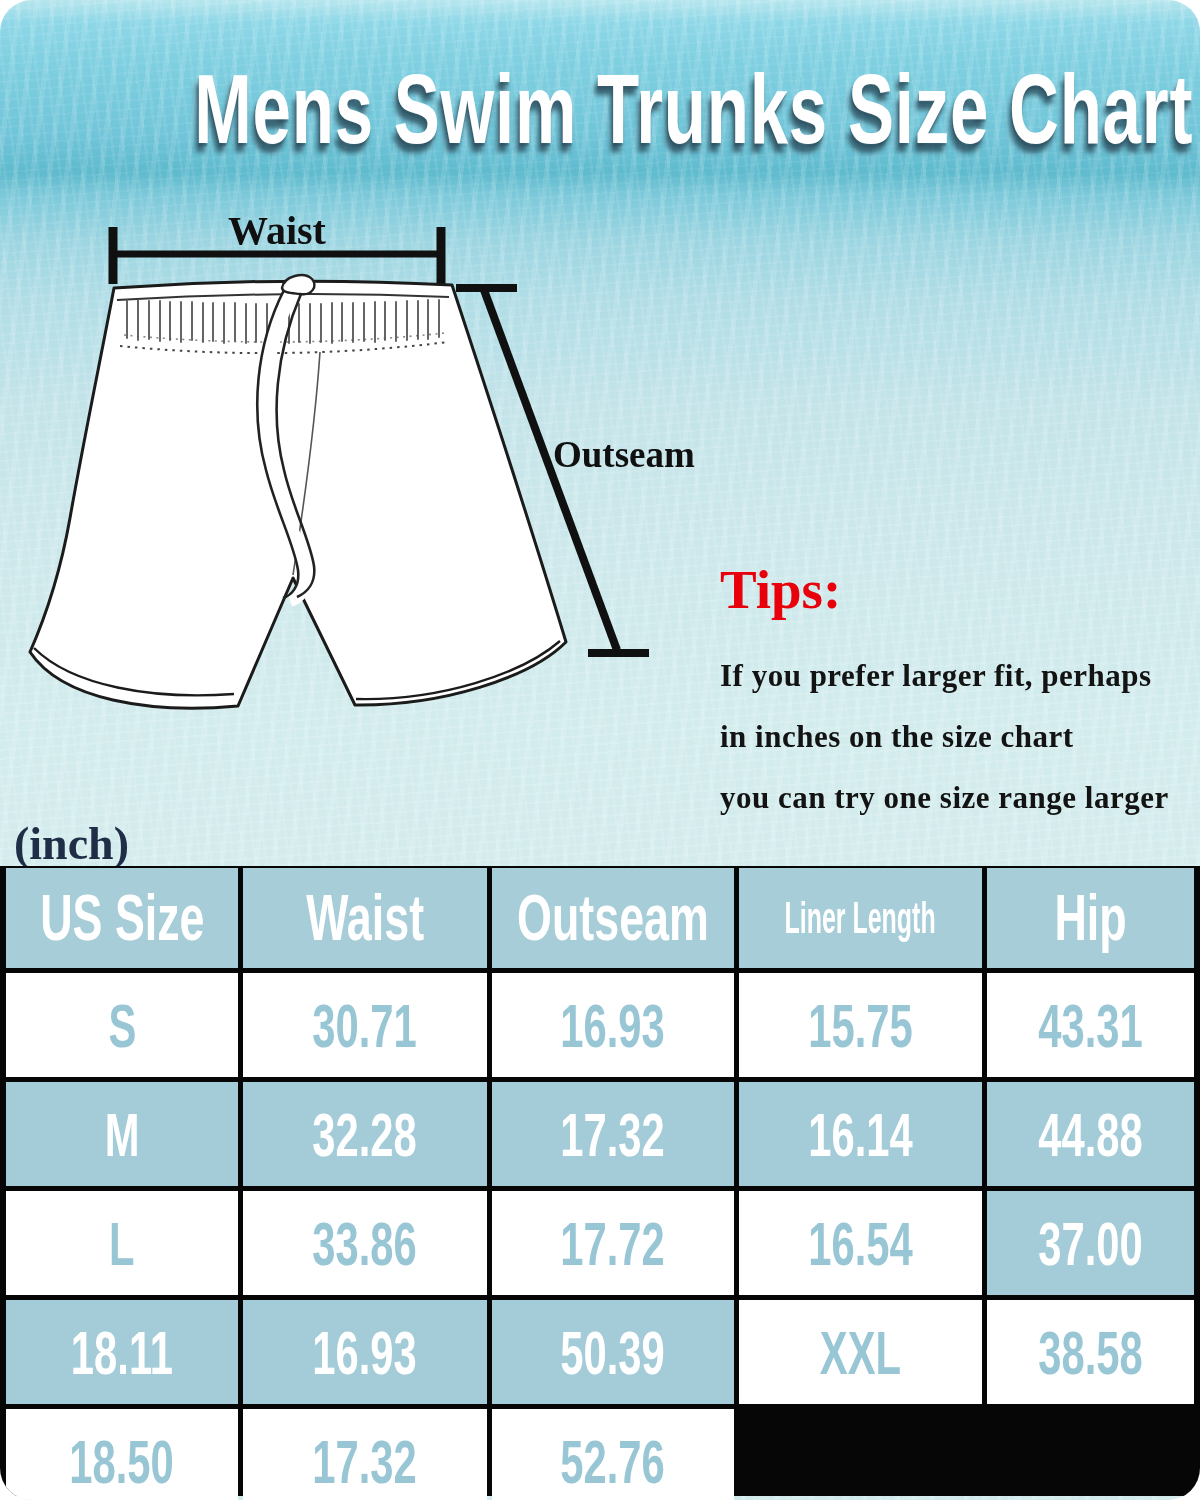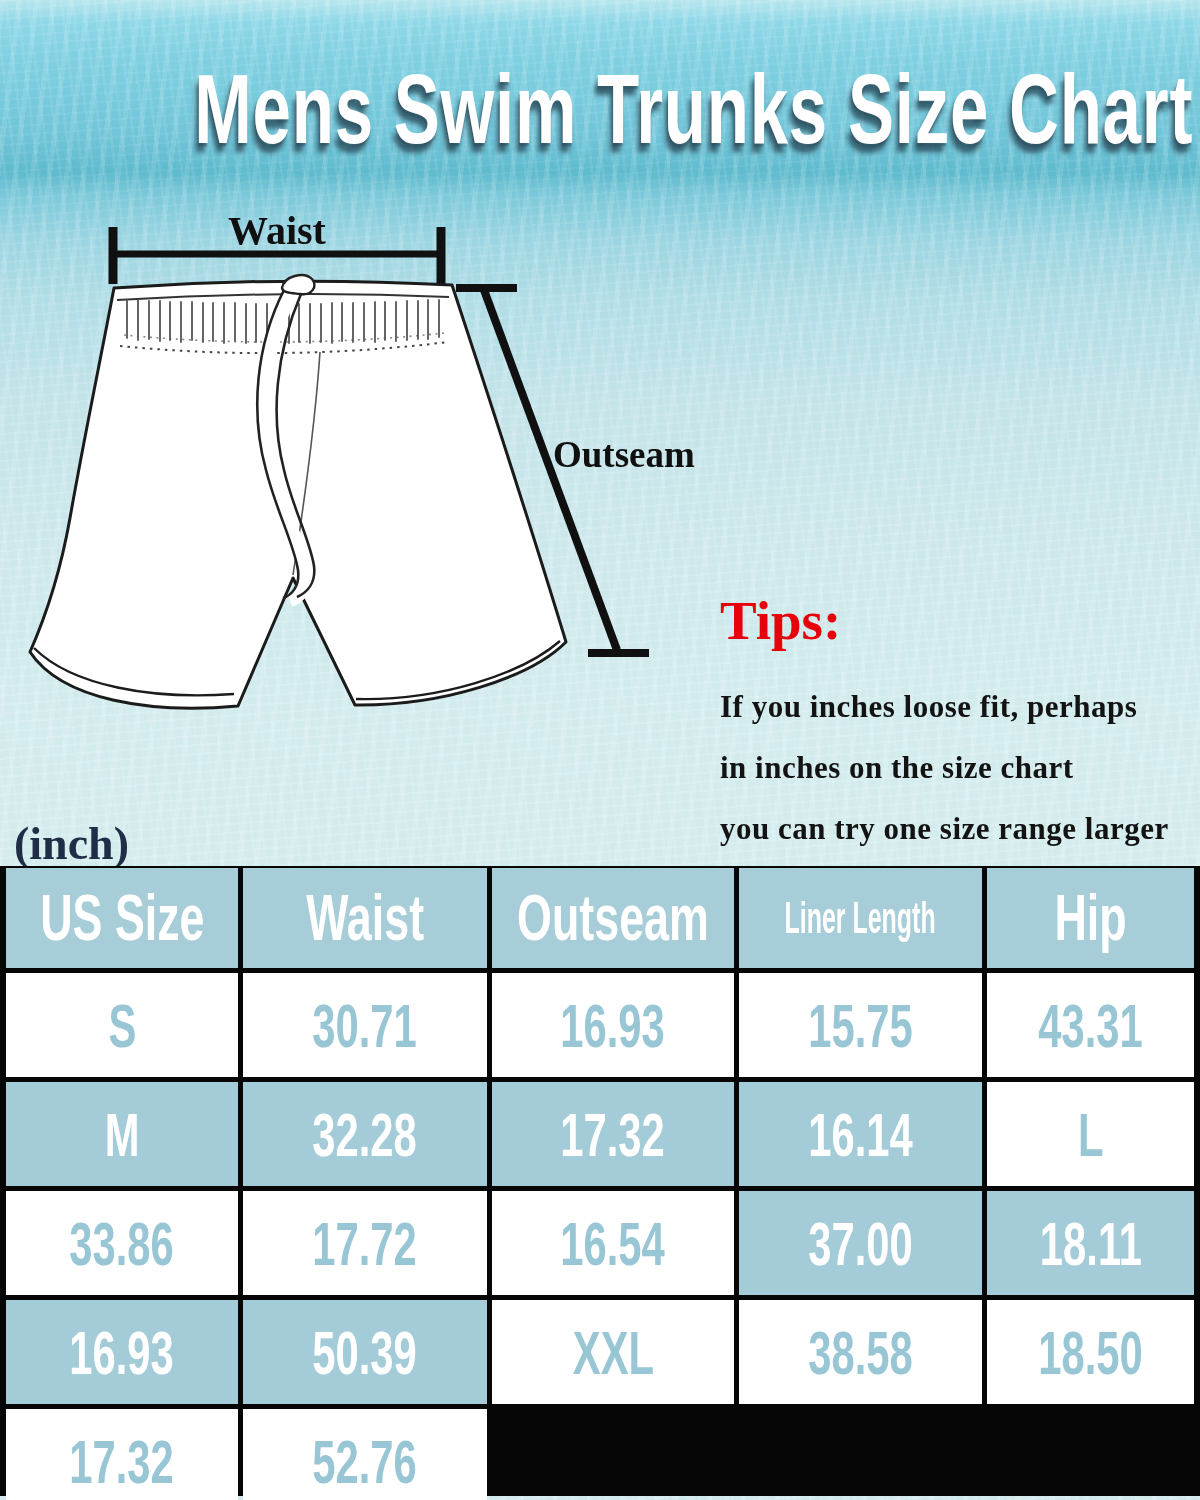--- a/index.html
+++ b/index.html
@@ -5,20 +5,21 @@
   html,body{margin:0;padding:0;}
   .canvas{
     position:relative;
     width:1200px;height:1500px;
     overflow:hidden;
     font-family:"Liberation Sans",sans-serif;
     background:linear-gradient(180deg,
       #b9e7ef 0%, #8fd8e8 1.5%, #7fd0e1 4%, #70c5d9 9%,
       #5dbacd 11.5%, #7cc9da 13%, #9dd6e2 16%, #b3dee7 20%,
       #c6e5ea 27%, #cfe9ec 35%, #d6edee 48%, #d9eeee 70%, #d4ebed 100%);
+    border-radius:32px;
   }
   
   .canvas::before{
     content:"";position:absolute;inset:0;pointer-events:none;
     background:
       repeating-linear-gradient(97deg, rgba(255,255,255,.14) 0 5px, rgba(255,255,255,0) 5px 17px),
       repeating-linear-gradient(83deg, rgba(255,255,255,.10) 0 3px, rgba(255,255,255,0) 3px 11px),
       repeating-linear-gradient(176deg, rgba(255,255,255,.08) 0 2px, rgba(140,200,215,.06) 2px 9px);
     opacity:.75;
   }
@@ -26,21 +27,21 @@
   .title{
     position:absolute;top:50px;left:0;width:1200px;height:120px;
     line-height:118px;text-align:center;margin:0;
     font-size:96px;font-weight:bold;color:#ffffff;letter-spacing:1px;
     text-shadow:-4px 9px 6px rgba(40,72,88,.80), -1px 3px 2px rgba(40,72,88,.55);
   }
   .serif-label{position:absolute;font-family:"Liberation Serif",serif;font-weight:bold;color:#101010;}
   .waist-label{top:207px;left:277px;transform:translateX(-50%);font-size:40px;}
   .unit-label{top:781px;left:14px;font-size:46px;color:#1f2d47;margin-top:36px;}
   .trunks-wrap{position:absolute;top:200px;left:0;width:680px;height:520px;}
-  .tips{position:absolute;top:589px;left:720px;width:450px;font-family:"Liberation Serif",serif;font-weight:bold;}
+  .tips{position:absolute;top:558px;left:720px;width:450px;font-family:"Liberation Serif",serif;font-weight:bold;}
   .tips-heading{font-size:55px;color:#e8000b;margin:0 0 38px 0;}
   .tips-line{margin:0 0 28px 0;font-size:31px;line-height:33px;color:#131313;letter-spacing:.5px;}
   
   .size-table{
     position:absolute;top:866px;left:0;width:1188px;height:628px;
     background:#060606;padding:2px 6px 0 6px;
     display:grid;gap:5px;
     grid-template-columns:232px 244px 242px 243px auto;
     grid-template-rows:100px repeat(5,104px);
   }
@@ -105,21 +106,21 @@
       <path d="M356,499 C440,501 522,474 560,441" fill="none" stroke="#1b1b1b" stroke-width="2.4"></path>
     </svg>
     <div class="serif-label waist-label" style="position:absolute;top:7px;left:277px;transform:translateX(-50%);">Waist</div>
     <div class="serif-label" style="position:absolute;top:233px;left:553px;font-size:37px;">Outseam</div>
   </div>
 
   <div class="serif-label unit-label">(inch)</div>
 
   <div class="tips">
     <p class="tips-heading">Tips:</p>
-    <p class="tips-line">If you inches loose fit, perhaps</p>
+    <p class="tips-line">If you prefer larger fit, perhaps</p>
     <p class="tips-line">in inches on the size chart</p>
     <p class="tips-line">you can try one size range larger</p>
   </div>
 
   <div class="size-table">
     <div class="cell head">
         <span class="cond">US Size</span>
       </div>
     <div class="cell head">
         <span class="cond">Waist</span>
@@ -155,20 +156,23 @@
       </div>
     <div class="cell blue">
         <span class="cond num">32.28</span>
       </div>
     <div class="cell blue">
         <span class="cond num">17.32</span>
       </div>
     <div class="cell blue">
         <span class="cond num">16.14</span>
       </div>
+    <div class="cell blue">
+        <span class="cond num">44.88</span>
+      </div>
 
     <div class="cell light">
         <span class="cond num">L</span>
       </div>
     <div class="cell light">
         <span class="cond num">33.86</span>
       </div>
     <div class="cell light">
         <span class="cond num">17.72</span>
       </div>

